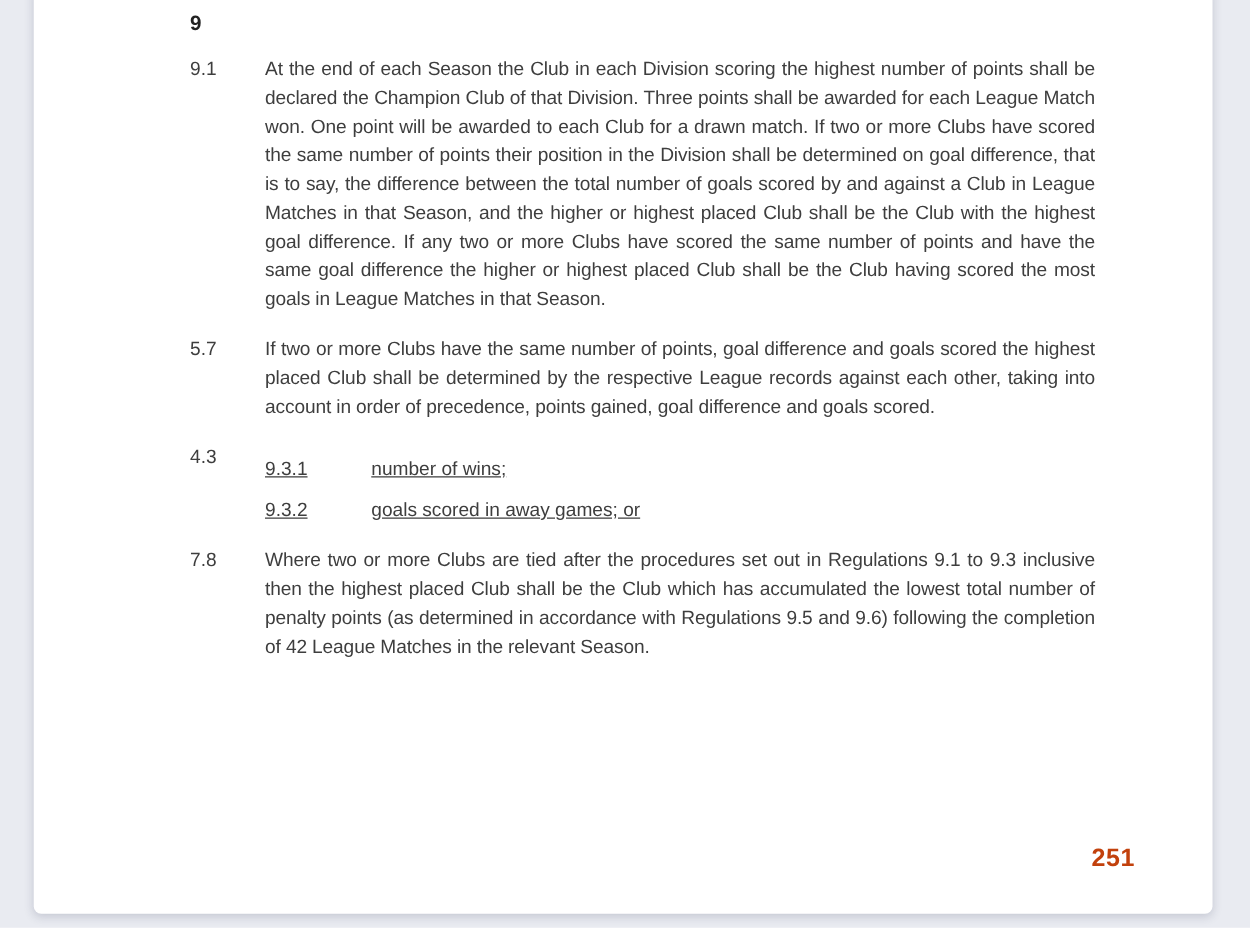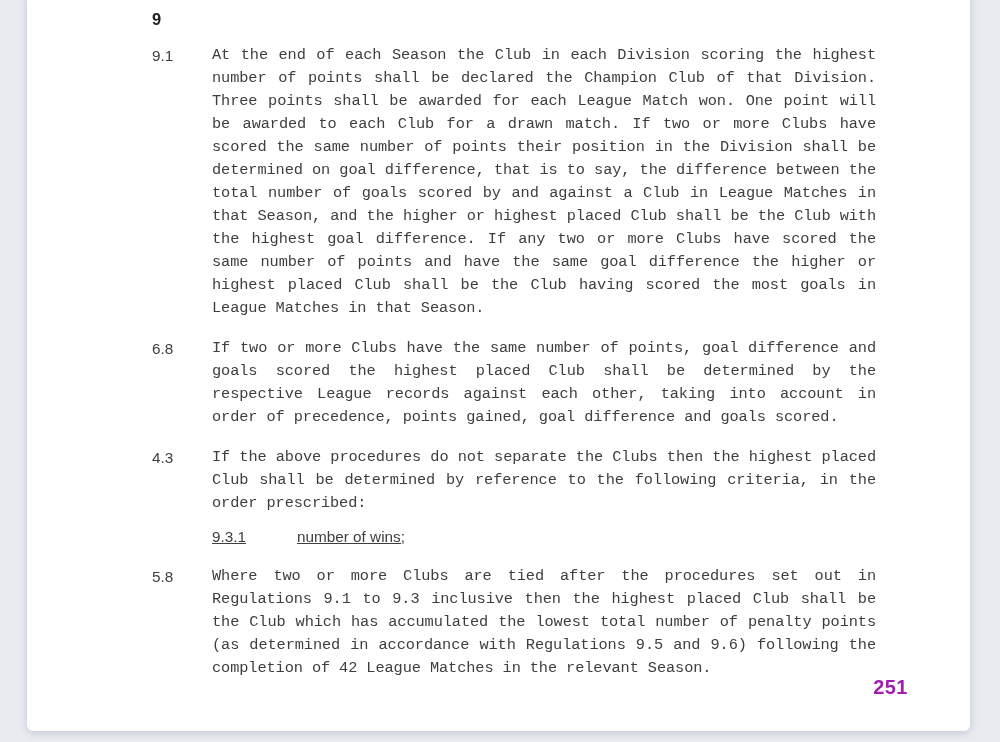--- a/index.html
+++ b/index.html
@@ -68,21 +68,20 @@
   }
 
   .clause .body {
     flex: 1 1 auto;
     min-width: 0;
   }
 
   .clause .text {
     text-align: justify;
     letter-spacing: -0.1px;
-    font-family: Liberation Mono, monospace;
   }
 
   .sub {
     margin-top: 10px;
     font-size: 15.3px;
     line-height: 23px;
     text-decoration: underline;
   }
 
   .sub .subnum {
@@ -93,21 +92,21 @@
     flex: 1 1 auto;
     margin-left: 28px;
   }
 
   .page-number {
     position: absolute;
     right: 62px;
     bottom: 32px;
     font-size: 20px;
     font-weight: bold;
-    color: #a21caf;
+    color: #c2410c;
     letter-spacing: 0.5px;
   }
 </style>
 </head>
 <body>
 
 <div class="backdrop">
   <div class="page">
     <div class="content">
 
@@ -116,37 +115,40 @@
       </div>
 
       <div id="clauses">
           <div class="row clause">
             <span class="num">9.1</span>
             <div class="body">
               <div class="text">At the end of each Season the Club in each Division scoring the highest number of points shall be declared the Champion Club of that Division. Three points shall be awarded for each League Match won. One point will be awarded to each Club for a drawn match. If two or more Clubs have scored the same number of points their position in the Division shall be determined on goal difference, that is to say, the difference between the total number of goals scored by and against a Club in League Matches in that Season, and the higher or highest placed Club shall be the Club with the highest goal difference. If any two or more Clubs have scored the same number of points and have the same goal difference the higher or highest placed Club shall be the Club having scored the most goals in League Matches in that Season.</div>
             </div>
           </div>
           <div class="row clause">
-            <span class="num">6.8</span>
+            <span class="num">5.7</span>
             <div class="body">
               <div class="text">If two or more Clubs have the same number of points, goal difference and goals scored the highest placed Club shall be determined by the respective League records against each other, taking into account in order of precedence, points gained, goal difference and goals scored.</div>
             </div>
           </div>
           <div class="row clause">
             <span class="num">4.3</span>
             <div class="body">
-              <div class="text">If the above procedures do not separate the Clubs then the highest placed Club shall be determined by reference to the following criteria, in the order prescribed:</div>
               <div class="row sub">
                 <span class="subnum">9.3.1</span>
                 <span class="subtext">number of wins;</span>
               </div>
+              <div class="row sub">
+                <span class="subnum">9.3.2</span>
+                <span class="subtext">goals scored in away games; or</span>
+              </div>
             </div>
           </div>
           <div class="row clause">
-            <span class="num">5.8</span>
+            <span class="num">7.8</span>
             <div class="body">
               <div class="text">Where two or more Clubs are tied after the procedures set out in Regulations 9.1 to 9.3 inclusive then the highest placed Club shall be the Club which has accumulated the lowest total number of penalty points (as determined in accordance with Regulations 9.5 and 9.6) following the completion of 42 League Matches in the relevant Season.</div>
             </div>
           </div>
         </div>
 
       <div class="page-number">251</div>
 
     </div>
   </div>

